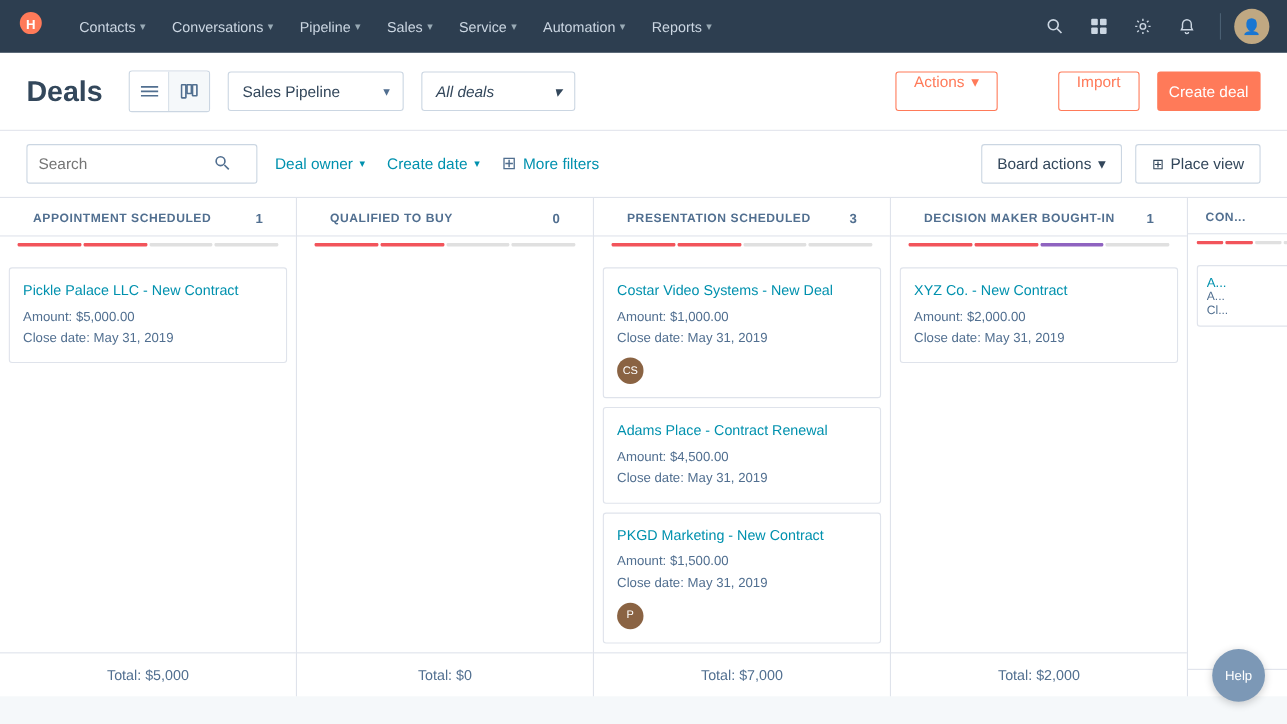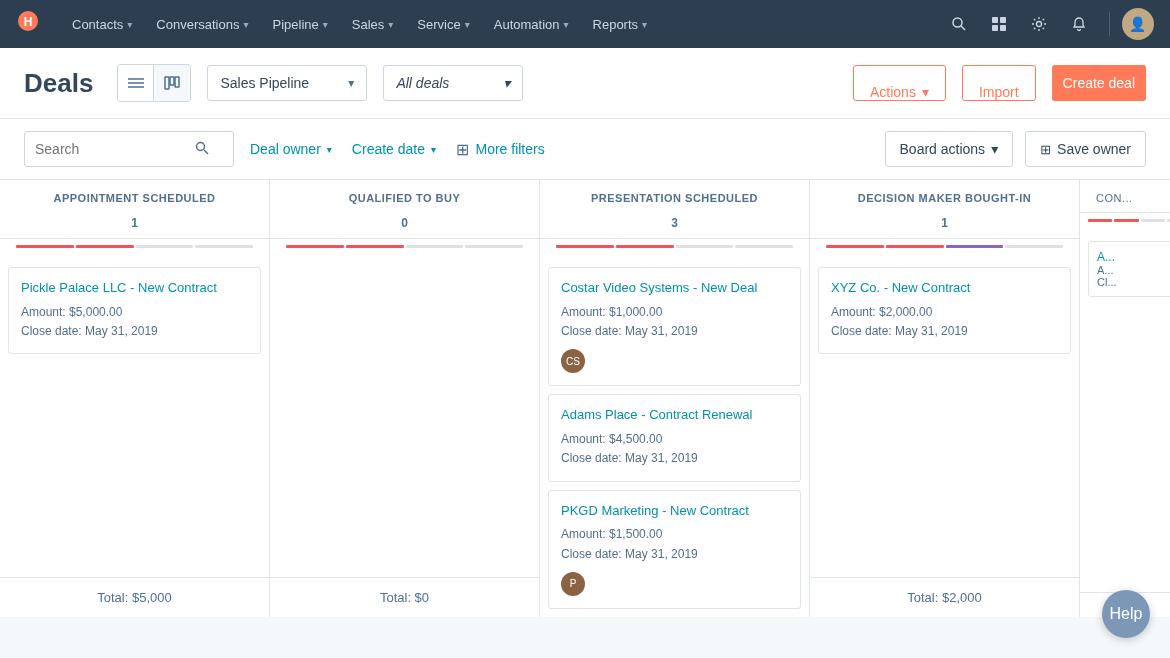--- a/index.html
+++ b/index.html
@@ -128,21 +128,21 @@
     .header-spacer { flex: 1; }
     .btn-outline-orange {
       border: 1px solid #ff7a59;
       background: #fff;
       color: #ff7a59;
       padding: 0 16px;
       height: 36px;
       border-radius: 3px;
       cursor: pointer;
       font-size: 14px;
-      display: flex; align-items: flex-end; gap: 6px;
+      display: flex; align-items: flex-start; gap: 6px; margin-left: 39px;
     }
     .btn-orange {
       border: none;
       background: #ff7a59;
       color: #fff;
       padding: 0 11px;
       height: 36px;
       border-radius: 3px;
       cursor: pointer;
       font-size: 14px;
@@ -215,26 +215,25 @@
     .kanban-column {
       flex: 0 0 270px;
       min-width: 270px;
       border-right: 1px solid #dfe3eb;
       background: #fff;
       display: flex;
       flex-direction: column;
     }
     .kanban-column:last-child { border-right: 2px solid #ff7a59; }
     .col-header {
-      padding: 12px 1px 8px;
+      padding: 12px 30px 8px;
       display: flex;
       align-items: center;
       gap: 12px;
       border-bottom: 1px solid #dfe3eb;
-      flex-direction: column;
     }
     .col-title {
       font-size: 11px;
       font-weight: 700;
       color: #516f90;
       text-transform: uppercase;
       letter-spacing: 0.5px;
       flex: 1;
     }
     .col-count {
@@ -311,21 +310,21 @@
     }
     .partial-col-header {
       padding: 12px 16px 8px;
       display: flex;
       align-items: center;
       gap: 8px;
       border-bottom: 1px solid #dfe3eb;
     }
     .partial-col-title {
       font-size: 11px;
-      font-weight: 400;
+      font-weight: 700;
       color: #516f90;
       text-transform: uppercase;
       letter-spacing: 0.5px;
       white-space: nowrap;
       overflow: hidden;
       text-overflow: ellipsis;
     }
     .partial-col-count {
       font-size: 12px;
       color: #516f90;
@@ -367,21 +366,21 @@
     
     .help-btn {
       position: fixed;
       bottom: 20px;
       right: 20px;
       width: 48px; height: 48px;
       border-radius: 50%;
       background: #7c98b6;
       color: #fff;
       display: flex; align-items: center; justify-content: center;
-      font-size: 16px;
+      font-size: 12px;
       font-weight: 500;
       cursor: pointer;
       box-shadow: 0 2px 8px rgba(0,0,0,0.2);
     }
 
     .main-content {
       display: flex;
       flex-direction: column;
       height: calc(100vh - 48px);
       overflow: hidden;
@@ -529,21 +528,21 @@
       <span style="font-size:16px;color:#516f90">⊞</span>
       <span>More filters</span>
     </div>
     <div class="filter-spacer"></div>
     <div class="board-actions-btn">
       <span>Board actions</span>
       <span>▾</span>
     </div>
     <div class="save-view-btn">
       <span style="font-size:13px">⊞</span>
-      <span>Save owner</span>
+      <span>Place view</span>
     </div>
   </div>
 
   <div class="kanban-scroll">
     <div class="kanban-board" id="kanban-board">
 
     <div class="kanban-column">
           <div class="col-header">
     <span class="col-title">APPOINTMENT SCHEDULED</span>
     <span class="col-count">1</span>
@@ -606,20 +605,21 @@
     </div>
             <div class="deal-card">
       <div class="deal-name">PKGD Marketing - New Contract</div>
       <div class="deal-detail">Amount: $1,500.00</div>
       <div class="deal-detail">Close date: May 31, 2019</div>
       <div class="deal-avatar-row">
         <div class="deal-avatar">P</div>
       </div>
     </div>
           </div>
+          <div class="col-footer">Total: $7,000</div>
         </div>
         <div class="kanban-column">
           <div class="col-header">
     <span class="col-title">DECISION MAKER BOUGHT-IN</span>
     <span class="col-count">1</span>
   </div>
           <div class="col-progress">
             <div class="progress-bar" style="background-color: rgb(242, 84, 91);"></div>
             <div class="progress-bar" style="background-color: rgb(242, 84, 91);"></div>
             <div class="progress-bar" style="background-color: rgb(143, 99, 192);"></div>

